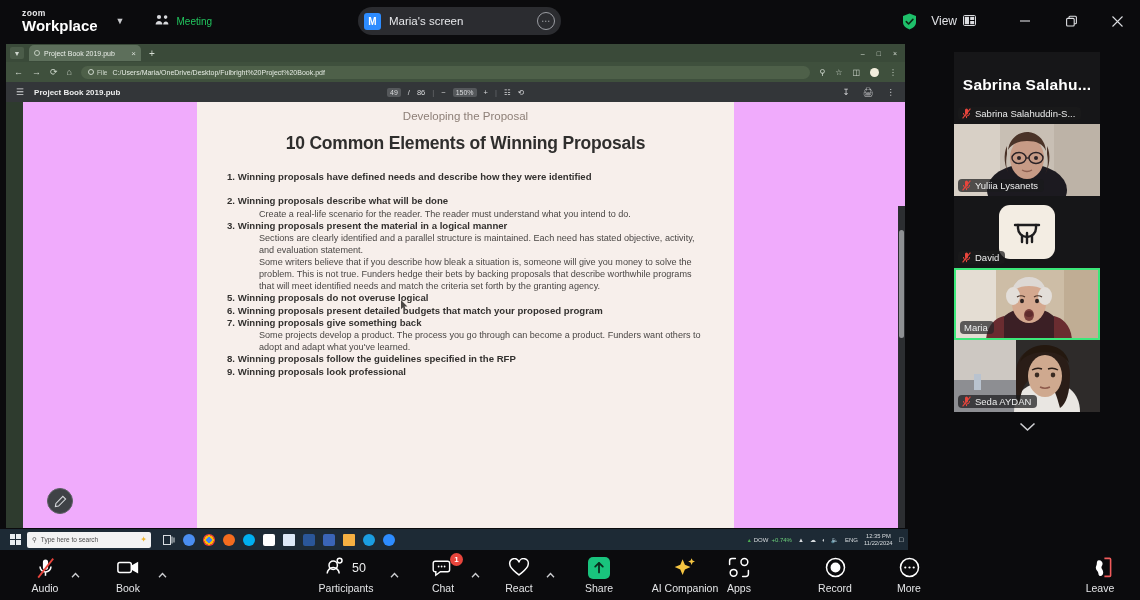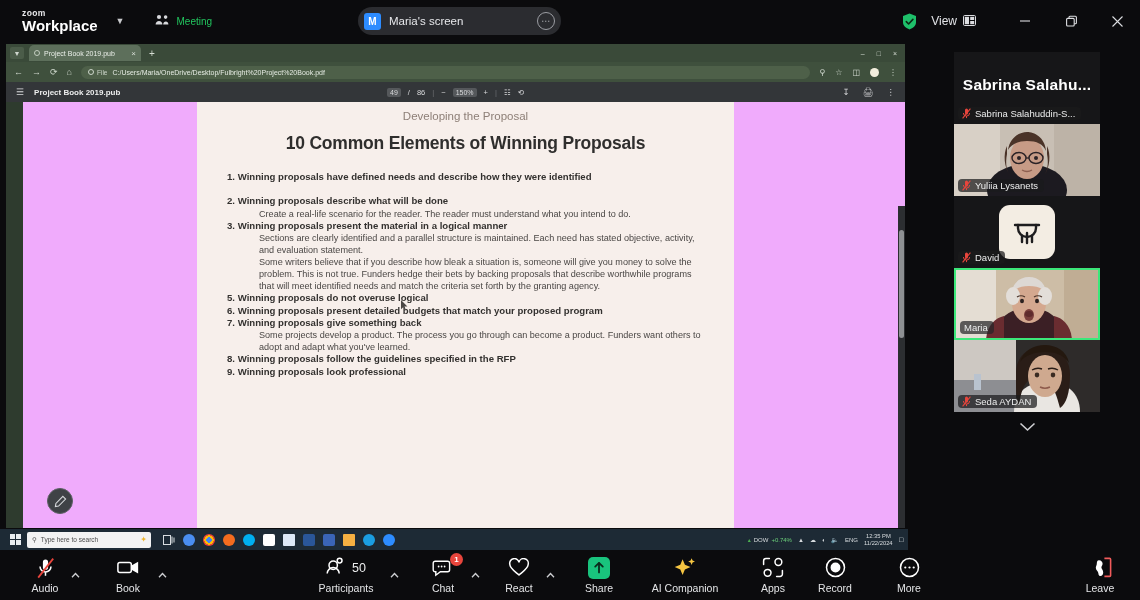--- a/index.html
+++ b/index.html
@@ -690,21 +690,21 @@
     <div class="zitem" style="left:639px;width:92px;">
       <div class="zicon">
         <svg width="24" height="22" viewBox="0 0 24 22" fill="#f5c542">
           <path d="M9.6 2.2l2.3 5.6 5.6 2.3-5.6 2.3-2.3 5.6-2.3-5.6-5.6-2.3 5.6-2.3z"></path>
           <path d="M18.6 1.2l1 2.4 2.4 1-2.4 1-1 2.4-1-2.4-2.4-1 2.4-1z"></path>
         </svg>
       </div>
       <div class="zlabel">AI Companion</div>
     </div>
 
-    <div class="zitem" style="left:750px;width:46px;">
+    <div class="zitem" style="left:716px;width:46px;">
       <div class="zicon">
         <svg width="22" height="21" viewBox="0 0 22 21" fill="none" stroke="#fff" stroke-width="1.5" stroke-linecap="round">
           <path d="M7.4 1.6H4a2.4 2.4 0 0 0-2.4 2.4v3.4"></path>
           <circle cx="16.4" cy="5" r="3.4"></circle>
           <circle cx="5.6" cy="15.8" r="3.4"></circle>
           <path d="M14.6 19.4H18a2.4 2.4 0 0 0 2.4-2.4v-3.4"></path>
         </svg>
       </div>
       <div class="zlabel">Apps</div>
     </div>

